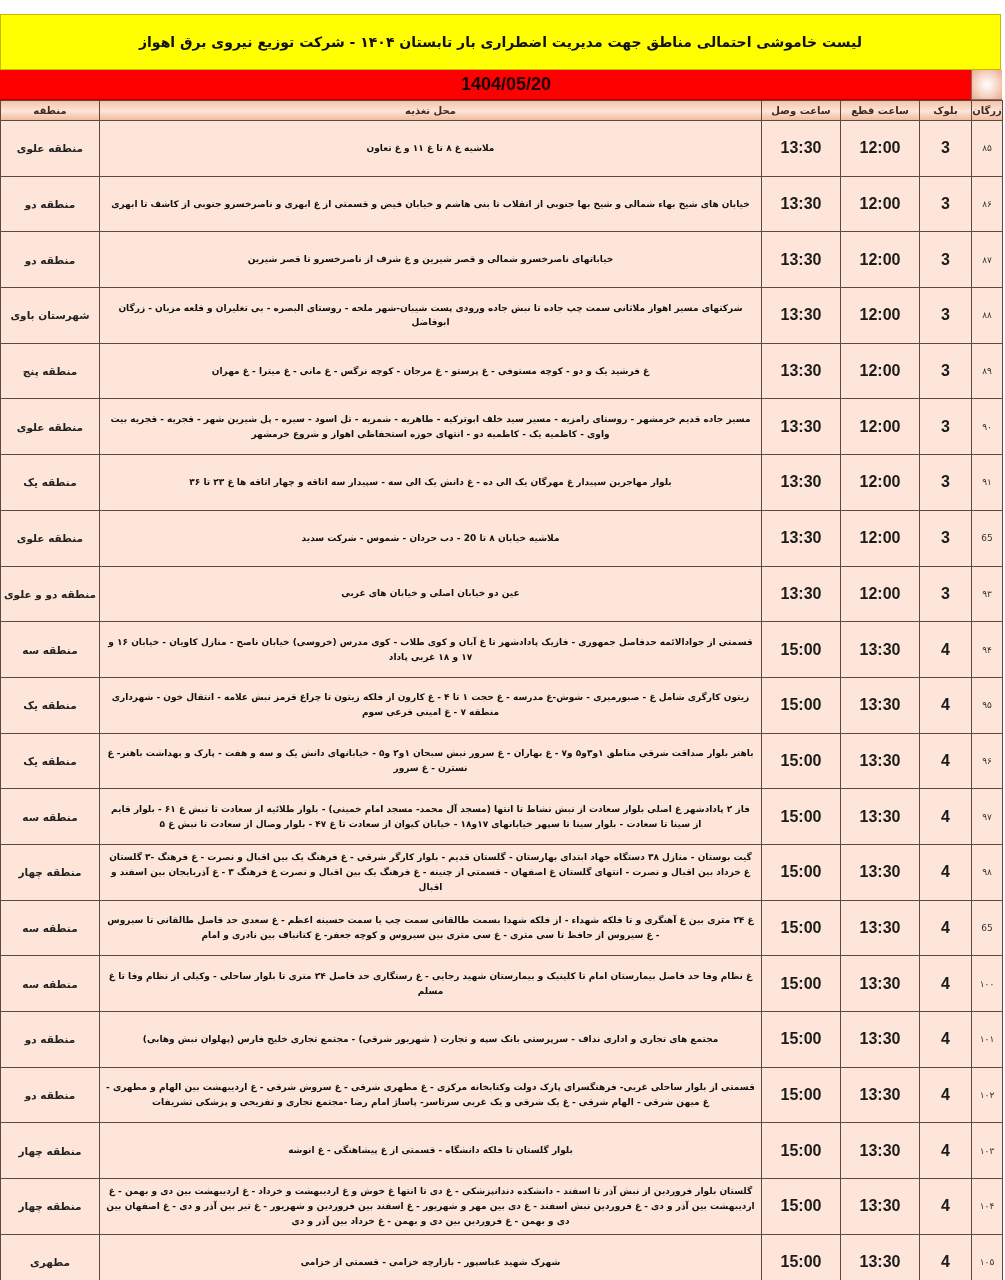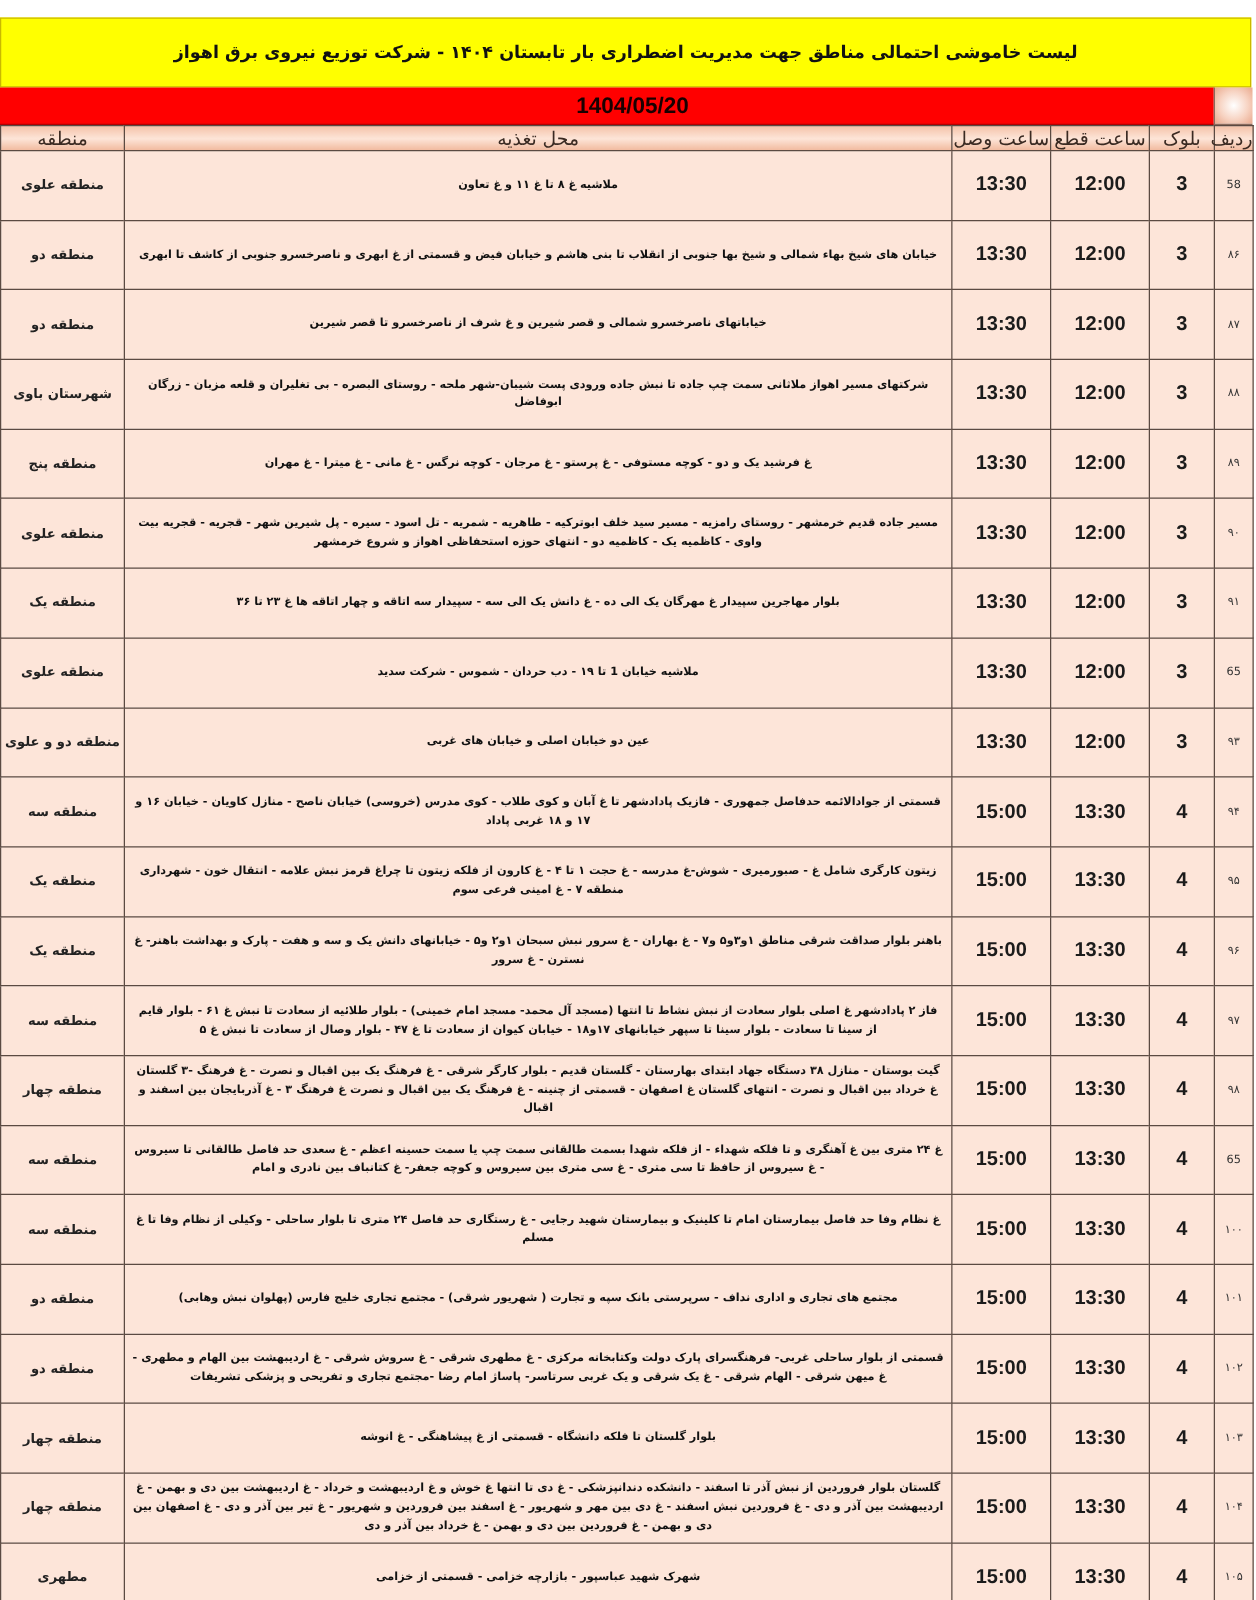--- a/index.html
+++ b/index.html
@@ -26,21 +26,21 @@
       background: radial-gradient(circle at 50% 50%, #ffffff 0%, #f7d3c2 55%, #e9a88c 100%);
       border-left: 1px solid #8a6a5c; border-bottom: 1px solid #8a6a5c;
     }
 
     table.grid {
       position: absolute; left: 0; top: 86px; width: 1002px;
       border-collapse: collapse; table-layout: fixed; direction: rtl;
     }
     table.grid th, table.grid td { border: 1px solid #5b4a42; }
     table.grid th {
-      height: 20px; font-size: 15px; font-weight: normal;
+      height: 20px; font-size: 10px; font-weight: bold;
       background: linear-gradient(to bottom, #f5c4ab 0%, #fde5d8 50%, #f1b99d 100%);
       color: #3a2a22;
     }
     table.grid td {
       background: #fde5d9; text-align: center; vertical-align: middle;
     }
     table.grid tr.data-row td { height: 55.7px; }
     td.c-row { font-size: 9px; color: #333; }
     td.c-block, td.c-cut, td.c-on { font-family: "Liberation Sans", sans-serif; font-weight: bold; font-size: 16px; color: #1b1b1b; }
     td.c-loc { font-size: 9px; font-weight: bold; line-height: 1.65; padding: 4px 6px; direction: rtl; }
@@ -65,31 +65,31 @@
     <colgroup>
       <col class="w-row">
         <col class="w-block">
         <col class="w-cut">
         <col class="w-on">
         <col class="w-loc">
         <col class="w-region">
     </colgroup>
     <thead>
       <tr>
-        <th>ردیف</th>
+        <th>زرگان</th>
         <th>بلوک</th>
         <th>ساعت قطع</th>
         <th>ساعت وصل</th>
         <th>محل تغذیه</th>
         <th>منطقه</th>
       </tr>
     </thead>
     <tbody id="rows">
         <tr class="data-row">
-    <td class="c-row">58</td>
+    <td class="c-row">۸۵</td>
     <td class="c-block">3</td>
     <td class="c-cut">12:00</td>
     <td class="c-on">13:30</td>
     <td class="c-loc">ملاشیه غ ۸ تا غ ۱۱ و غ تعاون</td>
     <td class="c-region">منطقه علوی</td>
   </tr>
         <tr class="data-row">
     <td class="c-row">۸۶</td>
     <td class="c-block">3</td>
     <td class="c-cut">12:00</td>
@@ -135,21 +135,21 @@
     <td class="c-cut">12:00</td>
     <td class="c-on">13:30</td>
     <td class="c-loc">بلوار مهاجرین سپیدار غ مهرگان یک الی ده - غ دانش یک الی سه - سپیدار سه اتاقه و چهار اتاقه ها غ ۲۳ تا ۳۶</td>
     <td class="c-region">منطقه یک</td>
   </tr>
         <tr class="data-row">
     <td class="c-row">65</td>
     <td class="c-block">3</td>
     <td class="c-cut">12:00</td>
     <td class="c-on">13:30</td>
-    <td class="c-loc">ملاشیه  خیابان 1 تا ۱۹ - دب حردان - شموس - شرکت سدید</td>
+    <td class="c-loc">ملاشیه  خیابان ۸ تا 20 - دب حردان - شموس - شرکت سدید</td>
     <td class="c-region">منطقه علوی</td>
   </tr>
         <tr class="data-row">
     <td class="c-row">۹۳</td>
     <td class="c-block">3</td>
     <td class="c-cut">12:00</td>
     <td class="c-on">13:30</td>
     <td class="c-loc">عین دو خیابان اصلی و خیابان های غربی</td>
     <td class="c-region">منطقه دو و علوی</td>
   </tr>

